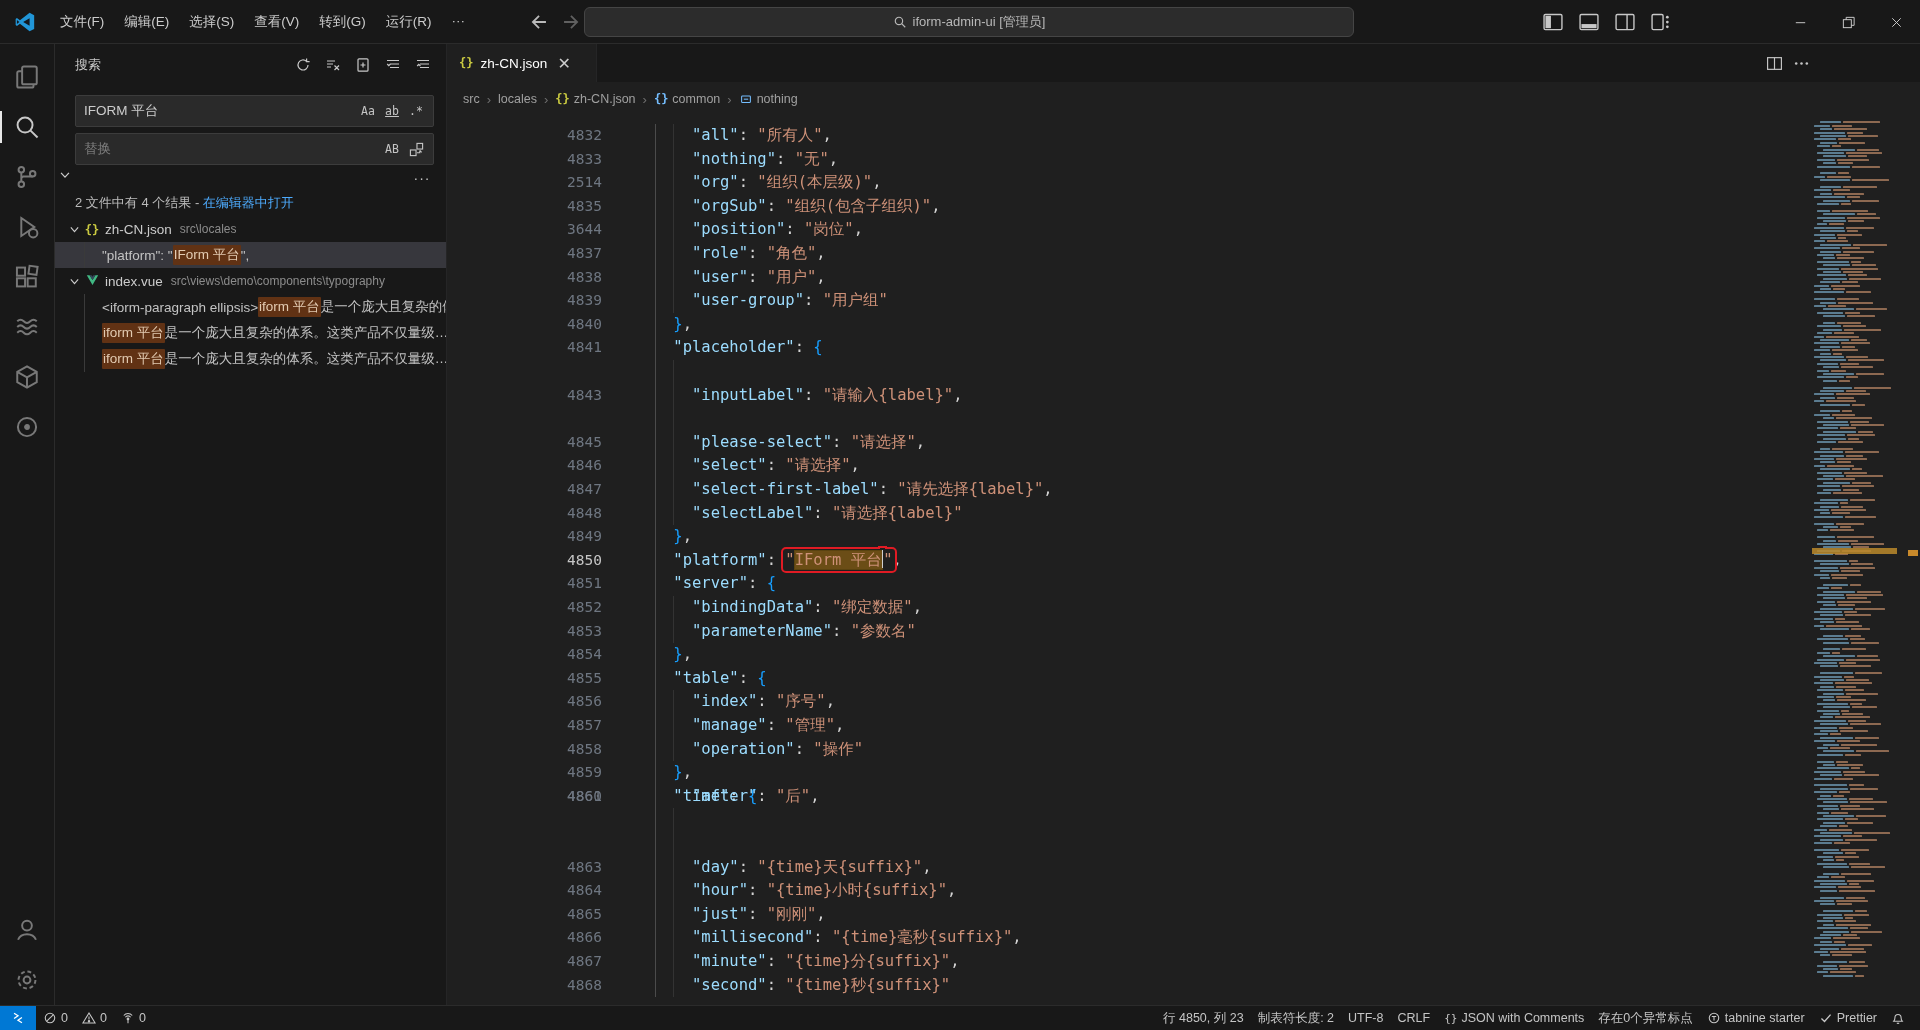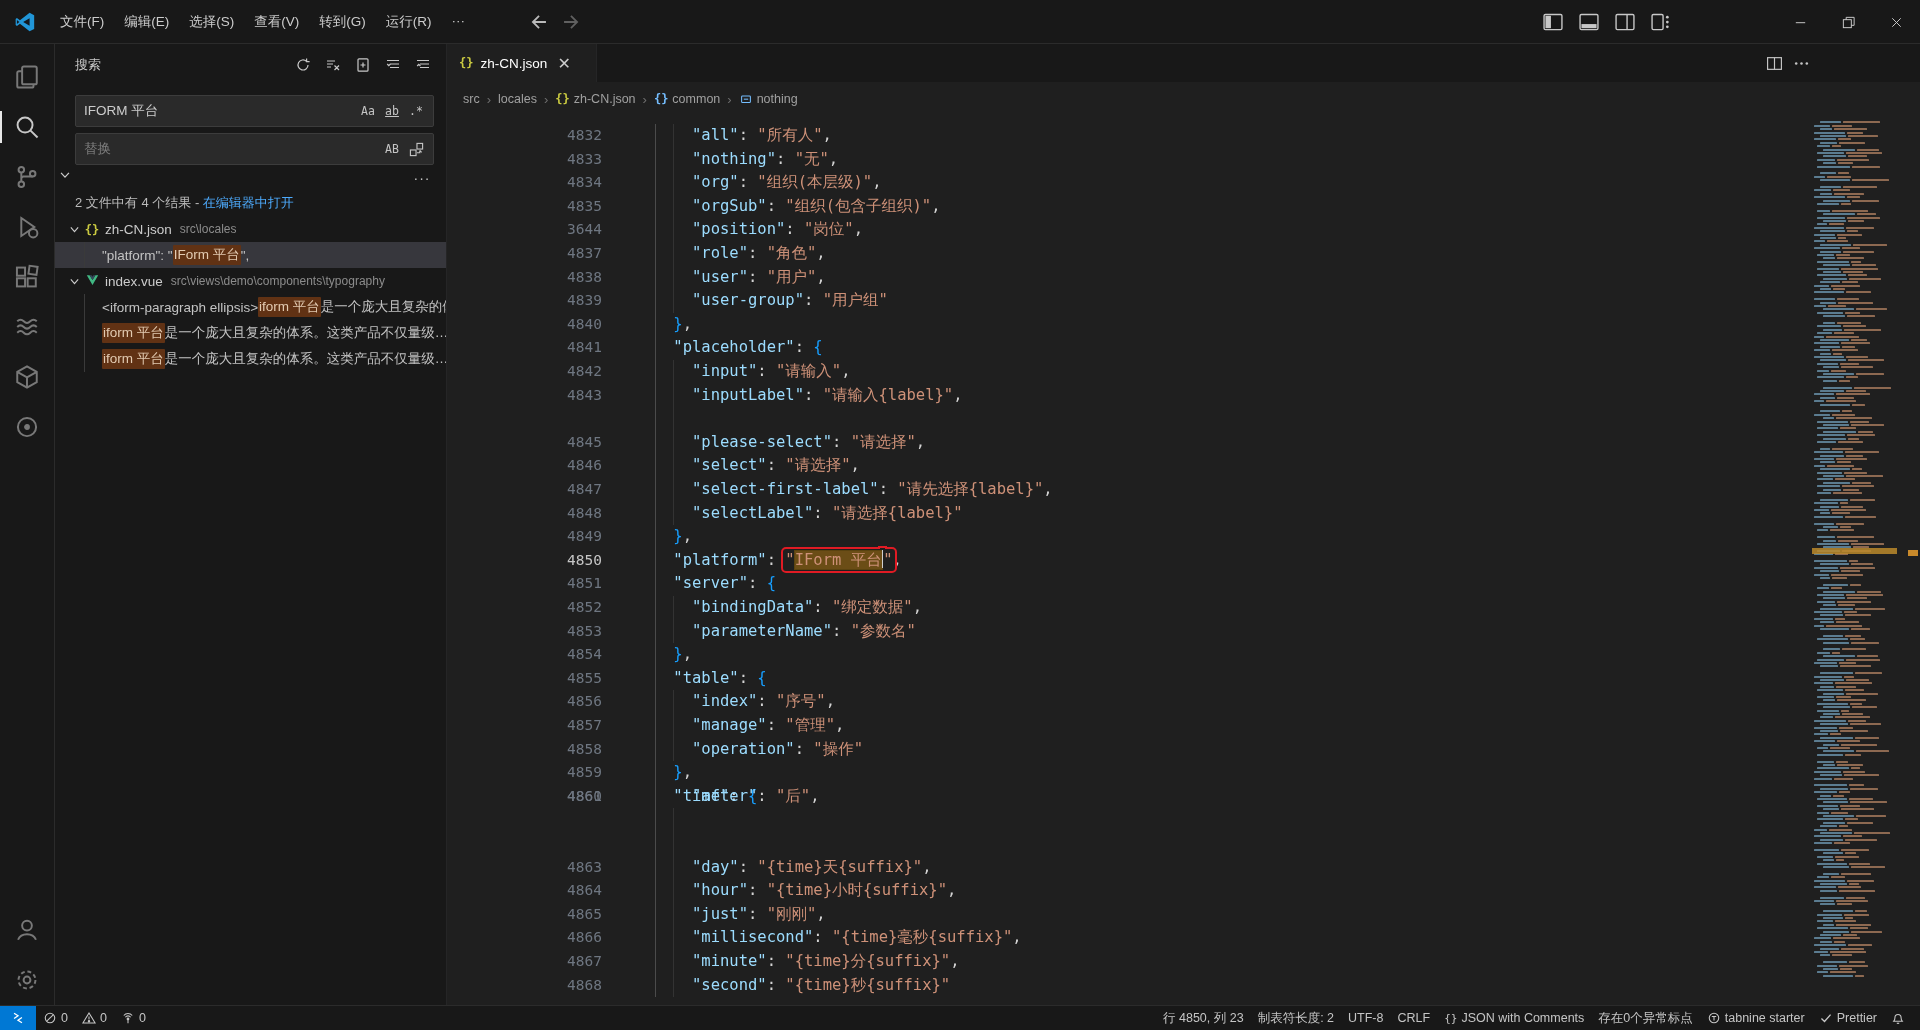--- a/index.html
+++ b/index.html
@@ -139,20 +139,27 @@
       <div class="menu-item">运行(R)</div>
       <div class="menu-item">···</div>
     </div>
   <div class="nav-arrows">
     <svg class="nav-btn" viewBox="0 0 16 16" stroke="#cccccc" stroke-width="1.3" fill="none">
         <path d="M9.5 3.5 L5 8 l4.5 4.5 M5 8 h9.5"></path>
       </svg>
     <svg class="nav-btn dim" viewBox="0 0 16 16" stroke="#cccccc" stroke-width="1.3" fill="none">
         <path d="M6.5 3.5 L11 8 l-4.5 4.5 M11 8 h-9.5"></path>
       </svg>
+  </div>
+  <div class="cmd-center">
+    <svg width="14" height="14" viewBox="0 0 16 16" stroke="#b8b8b8" stroke-width="1.3" fill="none">
+        <circle cx="6.8" cy="6.8" r="4.2"></circle>
+        <path d="M10 10 L14 14"></path>
+      </svg>
+    <span>iform-admin-ui [管理员]</span>
   </div>
   <div class="win-icons" id="layout-icons">
       <div class="win-icon"><svg viewBox="0 0 16 16" fill="none" stroke="#c8c8c8">
           <rect x="1.5" y="2.5" width="13" height="11" rx="1"></rect>
           <rect x="2.5" y="3.5" width="4" height="9" fill="#c8c8c8" stroke="none"></rect>
         </svg></div>
       <div class="win-icon"><svg viewBox="0 0 16 16" fill="none" stroke="#c8c8c8">
           <rect x="1.5" y="2.5" width="13" height="11" rx="1"></rect>
           <rect x="2.5" y="9.5" width="11" height="3" fill="#c8c8c8" stroke="none"></rect>
         </svg></div>
@@ -413,29 +420,28 @@
           <span style="width:14px;height:14px;display:inline-block"><svg viewBox="0 0 16 16" fill="none" stroke="#c8c8c8" stroke-width="1.2">
               <rect x="3" y="4.5" width="10" height="7.5" rx="1" stroke="#75beff"></rect>
               <path d="M5.5 8.2 h5" stroke="#75beff"></path>
             </svg></span>
           <span>nothing</span>
         </span>
       </div>
     <div class="code-area" id="code-area">
         <div class="code-line" style="top: 0px;"><span class="gutter">4832</span><span class="lcontent"><span class="tk-p">      </span><span class="tk-k">"all"</span><span class="tk-p">: </span><span class="tk-s">"所有人"</span><span class="tk-p">,</span></span></div>
         <div class="code-line" style="top: 23.6px;"><span class="gutter">4833</span><span class="lcontent"><span class="tk-p">      </span><span class="tk-k">"nothing"</span><span class="tk-p">: </span><span class="tk-s">"无"</span><span class="tk-p">,</span></span></div>
-        <div class="code-line" style="top: 47.2px;"><span class="gutter">4834</span><span class="lcontent"><span class="tk-p">      </span><span class="tk-k">"org"</span><span class="tk-p">: </span><span class="tk-s">"组织(本层级)"</span><span class="tk-p">,</span></span></div>
+        <div class="code-line" style="top: 47.2px;"><span class="gutter">2514</span><span class="lcontent"><span class="tk-p">      </span><span class="tk-k">"org"</span><span class="tk-p">: </span><span class="tk-s">"组织(本层级)"</span><span class="tk-p">,</span></span></div>
         <div class="code-line" style="top: 70.8px;"><span class="gutter">4835</span><span class="lcontent"><span class="tk-p">      </span><span class="tk-k">"orgSub"</span><span class="tk-p">: </span><span class="tk-s">"组织(包含子组织)"</span><span class="tk-p">,</span></span></div>
         <div class="code-line" style="top: 94.4px;"><span class="gutter">3644</span><span class="lcontent"><span class="tk-p">      </span><span class="tk-k">"position"</span><span class="tk-p">: </span><span class="tk-s">"岗位"</span><span class="tk-p">,</span></span></div>
         <div class="code-line" style="top: 118px;"><span class="gutter">4837</span><span class="lcontent"><span class="tk-p">      </span><span class="tk-k">"role"</span><span class="tk-p">: </span><span class="tk-s">"角色"</span><span class="tk-p">,</span></span></div>
         <div class="code-line" style="top: 141.6px;"><span class="gutter">4838</span><span class="lcontent"><span class="tk-p">      </span><span class="tk-k">"user"</span><span class="tk-p">: </span><span class="tk-s">"用户"</span><span class="tk-p">,</span></span></div>
         <div class="code-line" style="top: 165.2px;"><span class="gutter">4839</span><span class="lcontent"><span class="tk-p">      </span><span class="tk-k">"user-group"</span><span class="tk-p">: </span><span class="tk-s">"用户组"</span></span></div>
         <div class="code-line" style="top: 188.8px;"><span class="gutter">4840</span><span class="lcontent"><span class="tk-p">    </span><span class="tk-b">}</span><span class="tk-p">,</span></span></div>
         <div class="code-line" style="top: 212.4px;"><span class="gutter">4841</span><span class="lcontent"><span class="tk-p">    </span><span class="tk-k">"placeholder"</span><span class="tk-p">: </span><span class="tk-b">{</span></span></div>
-        <div class="code-line" style="top: 236px;"><span class="gutter">4842</span><span class="lcontent"><span class="tk-p">      </span><span class="tk-k">"input"</span><span class="tk-p">: </span><span class="tk-s">"请输入"</span><span class="tk-p">,</span></span></div>
         <div class="code-line" style="top: 259.6px;"><span class="gutter">4843</span><span class="lcontent"><span class="tk-p">      </span><span class="tk-k">"inputLabel"</span><span class="tk-p">: </span><span class="tk-s">"请输入{label}"</span><span class="tk-p">,</span></span></div>
         <div class="code-line" style="top: 306.8px;"><span class="gutter">4845</span><span class="lcontent"><span class="tk-p">      </span><span class="tk-k">"please-select"</span><span class="tk-p">: </span><span class="tk-s">"请选择"</span><span class="tk-p">,</span></span></div>
         <div class="code-line" style="top: 330.4px;"><span class="gutter">4846</span><span class="lcontent"><span class="tk-p">      </span><span class="tk-k">"select"</span><span class="tk-p">: </span><span class="tk-s">"请选择"</span><span class="tk-p">,</span></span></div>
         <div class="code-line" style="top: 354px;"><span class="gutter">4847</span><span class="lcontent"><span class="tk-p">      </span><span class="tk-k">"select-first-label"</span><span class="tk-p">: </span><span class="tk-s">"请先选择{label}"</span><span class="tk-p">,</span></span></div>
         <div class="code-line" style="top: 377.6px;"><span class="gutter">4848</span><span class="lcontent"><span class="tk-p">      </span><span class="tk-k">"selectLabel"</span><span class="tk-p">: </span><span class="tk-s">"请选择{label}"</span></span></div>
         <div class="code-line" style="top: 401.2px;"><span class="gutter">4849</span><span class="lcontent"><span class="tk-p">    </span><span class="tk-b">}</span><span class="tk-p">,</span></span></div>
         <div class="code-line" style="top: 424.8px;"><span class="gutter active">4850</span><span class="lcontent"><span class="tk-p">    </span><span class="tk-k">"platform"</span><span class="tk-p">: </span><span class="red-box"><span class="tk-s">"</span><span class="tk-s find-hl">IForm 平台</span><span class="cursor"></span><span class="tk-s">"</span></span><span class="tk-p">,</span></span></div>
         <div class="code-line" style="top: 448.4px;"><span class="gutter">4851</span><span class="lcontent"><span class="tk-p">    </span><span class="tk-k">"server"</span><span class="tk-p">: </span><span class="tk-b">{</span></span></div>
         <div class="code-line" style="top: 472px;"><span class="gutter">4852</span><span class="lcontent"><span class="tk-p">      </span><span class="tk-k">"bindingData"</span><span class="tk-p">: </span><span class="tk-s">"绑定数据"</span><span class="tk-p">,</span></span></div>
         <div class="code-line" style="top: 495.6px;"><span class="gutter">4853</span><span class="lcontent"><span class="tk-p">      </span><span class="tk-k">"parameterName"</span><span class="tk-p">: </span><span class="tk-s">"参数名"</span></span></div>

